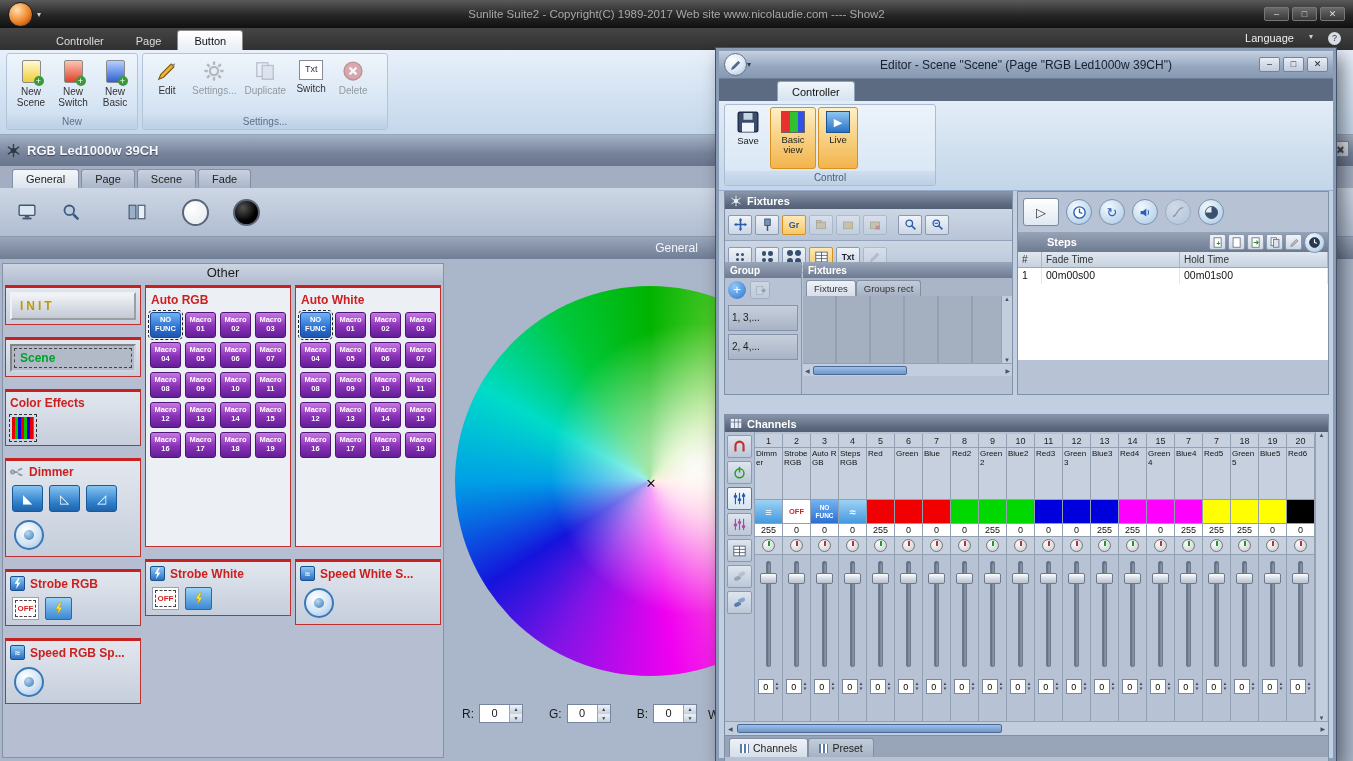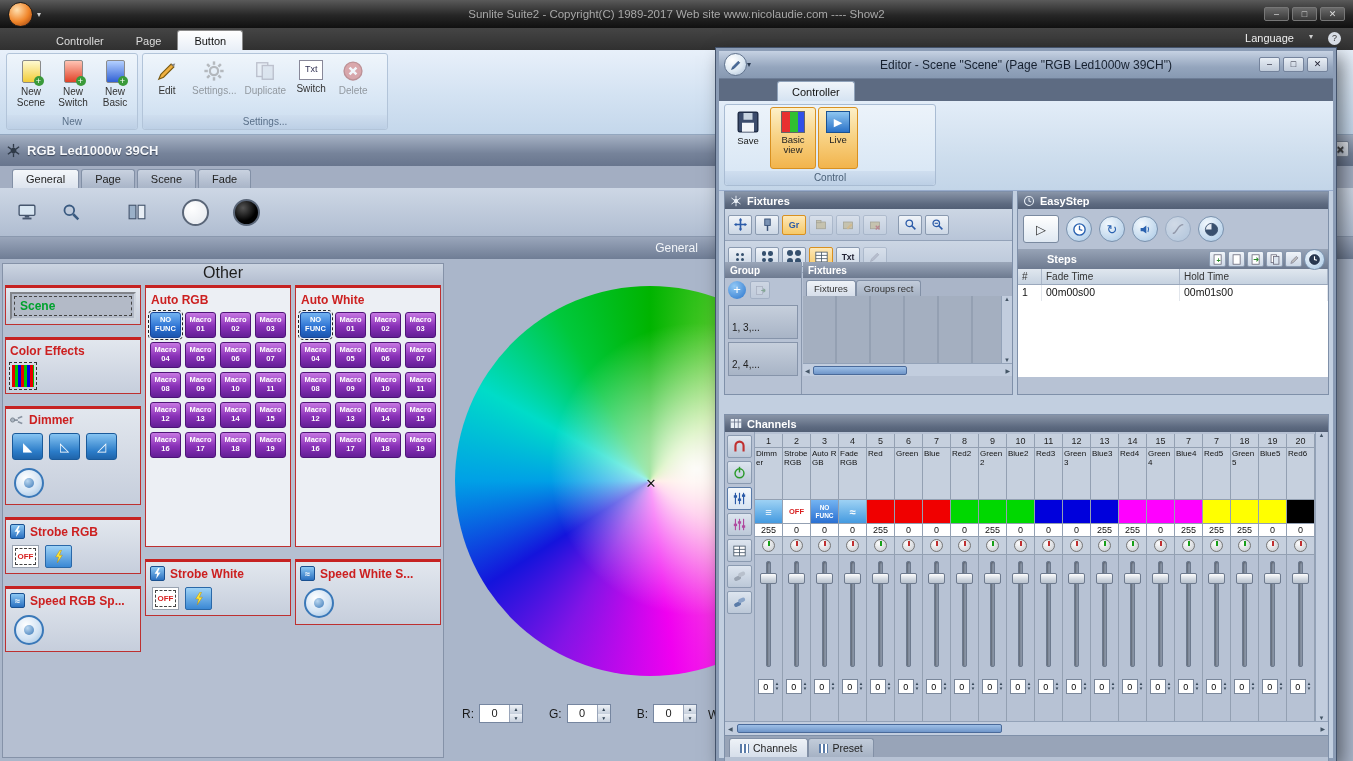--- a/index.html
+++ b/index.html
@@ -43,21 +43,21 @@
   .ftab.active{background:linear-gradient(#f4f7fa,#dde4ee)}
   .fx-toolbar{position:absolute;left:0;top:188px;width:100%;height:49px;background:linear-gradient(#cdd7e5,#b0bdd1);border-bottom:1px solid #8a98ae;display:flex;align-items:center;gap:14px;padding-left:12px}
   .tool-sq{width:30px;height:28px;display:grid;place-items:center;border:1px solid transparent;border-radius:3px}
   .circle-btn{width:27px;height:27px;border-radius:50%;border:2px solid #5a6678}
   .circle-btn.white{background:radial-gradient(circle at 35% 30%,#fff,#e4e8ee)}
   .circle-btn.black{background:radial-gradient(circle at 35% 30%,#555,#000 60%)}
   .general-bar{position:absolute;left:0;top:237px;width:100%;height:22px;background:linear-gradient(#9aa6bb,#6f7d95);color:#f2f5f9;text-align:center;line-height:22px;font-size:12px}
 
   
   .other-panel{position:absolute;left:2px;top:263px;width:442px;bottom:3px;background:#b5bfd1;border:1px solid #8592a8}
-  .other-title{height:18px;text-align:center;font-size:16px;color:#1d1d1d;line-height:18px;background:linear-gradient(#ccd5e2,#b5bfd1)}
+  .other-title{height:18px;text-align:center;font-size:13px;color:#1d1d1d;line-height:18px;background:linear-gradient(#ccd5e2,#b5bfd1)}
   .other-cols{display:flex;gap:4px;padding:3px 2px}
   .ocol{width:146px;display:flex;flex-direction:column;gap:12px}
   .ogroup{border:1px solid #bd3030;border-top:3px solid #c62222;background:linear-gradient(#e2e7ee,#c6cedc);padding:4px;display:flex;flex-direction:column;gap:5px}
   .obtn{height:28px;border:2px outset #eef1f5;background:linear-gradient(#f2f4f7,#c2c9d5);display:flex;align-items:center;padding-left:8px;font-weight:bold;font-size:12px}
   .obtn.init{color:#c09a00;letter-spacing:3px;font-style:normal}
   .obtn.scene{border:2px inset #cfd5de;background:#b3bac7;color:#00a22e;outline:1px dashed #444;outline-offset:-5px}
   .olabel{color:#cc2020;font-weight:bold;font-size:12px;display:flex;align-items:center;gap:5px}
   .fx-colorgrid{width:22px;height:22px;background:repeating-linear-gradient(90deg,#e80000 0 3px,#00c800 3px 6px,#0000e8 6px 9px);outline:1px dashed #333;outline-offset:2px;margin:2px 0 2px 2px}
   .dim-row{display:flex;gap:6px;padding:1px 0 1px 2px}
   .dim-btn{width:31px;height:27px;background:linear-gradient(#86c4f2,#2b7cc8 70%,#1f64aa);border:1px solid #1a5a9a;border-radius:3px;color:#fff;display:grid;place-items:center;font-size:12px}
@@ -109,21 +109,21 @@
   
   .panel{position:absolute;border:1px solid #7f90a9;background:#b7c2d4}
   .panel-header{height:17px;background:linear-gradient(#8995a8,#5d6a80 70%,#525f75);color:#fff;font-size:11px;font-weight:bold;display:flex;align-items:center;gap:5px;padding-left:5px}
   .sub-header{height:16px;background:linear-gradient(#9aa6b9,#6d7a90);color:#fff;font-size:10px;font-weight:bold;display:flex;align-items:center;padding-left:5px}
   .tbtn{width:24px;height:20px;border:1px solid #8a9ab0;border-radius:2px;background:linear-gradient(#f0f4f9,#ccd7e5);display:grid;place-items:center;font-size:9px;color:#2a5aa8}
   .tbtn.dis{opacity:.4}
   .tbtn.on{background:linear-gradient(#fde8b8,#f6c968);border-color:#d89020}
   .fxp-toolbar{height:32px;display:flex;gap:3px;align-items:center;padding:1px 3px;background:linear-gradient(#ccd6e4,#b8c5d8);border-bottom:1px solid #93a2b8}
   .dots{display:grid;grid-template-columns:repeat(2,1fr);gap:2px}
   .dots i{background:#35506e;border-radius:50%}
-  .group-item{height:26px;background:linear-gradient(#c6cfdc,#a8b4c6);border:1px solid #8694aa;font-size:10px;color:#222;padding:16px 3px;margin:3px 3px 0}
+  .group-item{height:26px;background:linear-gradient(#c6cfdc,#a8b4c6);border:1px solid #8694aa;font-size:10px;color:#222;padding:6px 3px;margin:3px 3px 0}
   .mini-tab{font-size:9.5px;padding:2px 7px;background:linear-gradient(#c2ccda,#a6b2c4);border:1px solid #8290a6;border-bottom:none;border-radius:3px 3px 0 0;color:#333}
   .mini-tab.active{background:linear-gradient(#eef2f7,#d6deea)}
   .vscroll{width:11px;background:#c2cdde;border-left:1px solid #93a2b8;display:flex;flex-direction:column;justify-content:space-between;font-size:6px;color:#456;text-align:center}
   .hscroll{height:13px;background:#c2cdde;border-top:1px solid #93a2b8;display:flex;align-items:center;font-size:6px;color:#456}
   .hthumb{height:9px;background:linear-gradient(#9ec0e8,#6f95c8);border:1px solid #4a6a9a;border-radius:2px;margin:0 1px}
   .round-ic{width:26px;height:26px;border-radius:50%;background:radial-gradient(circle at 35% 30%,#f2f8fd,#bed6ec 70%,#a6c4e0);border:1px solid #7a92ae;display:grid;place-items:center;color:#2a62b0;font-size:13px}
   .round-ic.dis{opacity:.45}
   .play-btn{width:36px;height:28px;background:linear-gradient(#ffffff,#dfe8f2);border:1px solid #7a8aa0;border-radius:3px;font-size:13px;color:#333;display:grid;place-items:center}
   .steps-bar{height:20px;background:linear-gradient(#97a3b6,#6d7a90);display:flex;align-items:center;color:#fff;font-size:11px;font-weight:bold;padding:0 3px;gap:2px;position:relative}
   .step-ic{width:17px;height:16px;border:1px solid #8a9ab0;border-radius:2px;background:linear-gradient(#f0f4f9,#ccd7e5);display:grid;place-items:center;font-size:8px;color:#2a5aa8}
@@ -319,20 +319,23 @@
 <div class="general-bar">
   <span>General</span>
 </div>
 
 <div class="other-panel">
   <div class="other-title">Other</div>
   <div class="other-cols">
 
     <div class="ocol">
       <div class="ogroup">
+        <div class="obtn init">INIT</div>
+      </div>
+      <div class="ogroup">
         <div class="obtn scene">Scene</div>
       </div>
       <div class="ogroup">
         <div class="olabel">Color Effects</div>
         <div class="fx-colorgrid"></div>
       </div>
       <div class="ogroup">
         <div class="olabel">
           <svg width="14" height="12" viewBox="0 0 16 12">
               <path d="M1 6 H9 M9 4 L14 2 M9 8 L14 10" stroke="#8a94a2" stroke-width="2" fill="none"></path>
@@ -722,27 +725,20 @@
       </div>
       <div class="hscroll">
           <span style="padding:0 2px">◀</span>
           <span class="hthumb" style="width:45%"></span>
           <span style="margin-left:auto;padding:0 2px">▶</span>
         </div>
     </div>
   </div>
 
   <div class="panel" style="left:298px;top:140px;width:312px;height:204px">
-    <div class="panel-header">
-      <svg width="12" height="12" viewBox="0 0 16 16">
-          <circle cx="8" cy="8" r="6" fill="none" stroke="#e8eef5" stroke-width="1.4"></circle>
-          <path d="M8 4 V8 L11 9.5" stroke="#e8eef5" stroke-width="1.4" fill="none"></path>
-        </svg>
-      <span>EasyStep</span>
-    </div>
     <div style="display:flex;gap:7px;align-items:center;padding:6px 5px;height:40px">
       <div class="play-btn">▷</div>
       <div class="round-ic">
           <svg width="15" height="15" viewBox="0 0 16 16">
             <circle cx="8" cy="8" r="6" fill="#fff" stroke="#2a62b0" stroke-width="1.5"></circle>
             <path d="M8 4 V8 L11 9" stroke="#2a62b0" stroke-width="1.4" fill="none"></path>
           </svg>
         </div>
       <div class="round-ic">↻</div>
       <div class="round-ic">
@@ -956,21 +952,21 @@
               <span class="bval">0</span>
               <span class="barrows">
                 <span>▲</span>
                 <span>▼</span>
               </span>
             </div>
           </div>
 
           <div class="ch-col">
             <div class="ch-num">4</div>
-            <div class="ch-name">Fade RGB</div>
+            <div class="ch-name">Steps RGB</div>
             <div class="ch-cell c-speed" style="background: rgb(127, 195, 239);">
               <span>≈</span>
             </div>
             <div class="ch-val">0</div>
             <div class="ch-knobrow">
               <span class="knob off"></span>
             </div>
             <div class="ch-fader">
               <span class="track"></span>
               <span class="thumb"></span>

